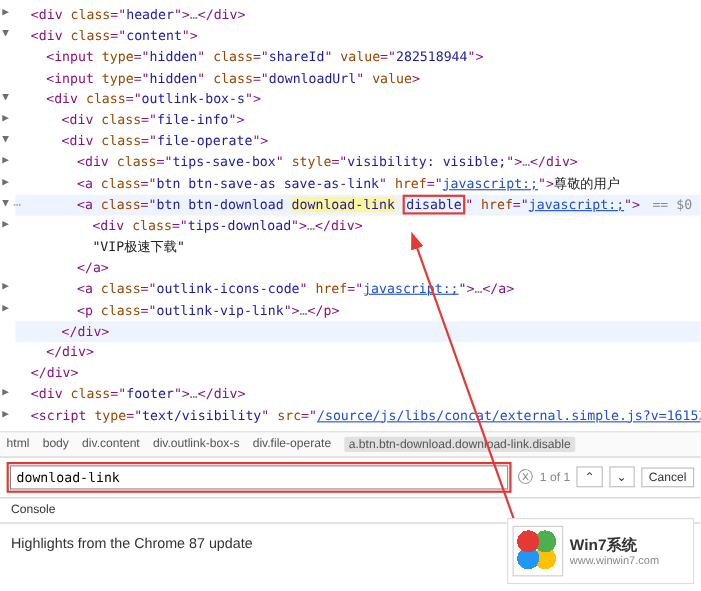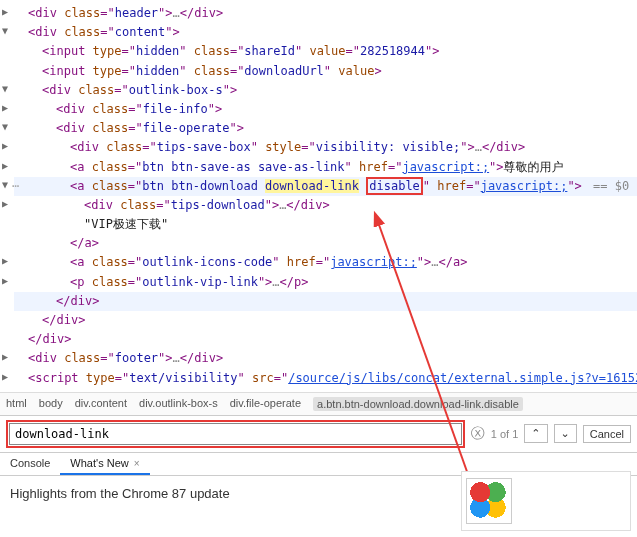--- a/index.html
+++ b/index.html
@@ -183,29 +183,29 @@
   </div>
   <span class="clear">ⓧ</span>
   <span class="count">1 of 1</span>
   <button class="btn">⌃</button>
   <button class="btn">⌄</button>
   <button class="btn">Cancel</button>
 </div>
 
 <div class="tabs">
   <span class="tab">Console</span>
-  <span class="tab active"><span>What's New</span> <span class="close">×</span></span>
 </div>
 
 <div class="subtitle">Highlights from the Chrome 87 update</div>
 
 <svg class="arrow" style="left:0;top:0" width="637" height="537">
   <defs>
       <marker id="ah" markerWidth="10" markerHeight="10" refX="2" refY="3" orient="auto">
         <path d="M0,0 L0,6 L8,3 z" fill="#e53935"></path>
       </marker>
     </defs>
   <line x1="470" y1="480" x2="378" y2="222" stroke="#e53935" stroke-width="2" marker-end="url(#ah)"></line>
 </svg>
 
 <div class="icon-box">
   <div class="flag"></div>
+  <div class="icon-text"><span>Win7系统</span><small>www.winwin7.com</small></div>
 </div>
 
 </body></html>

